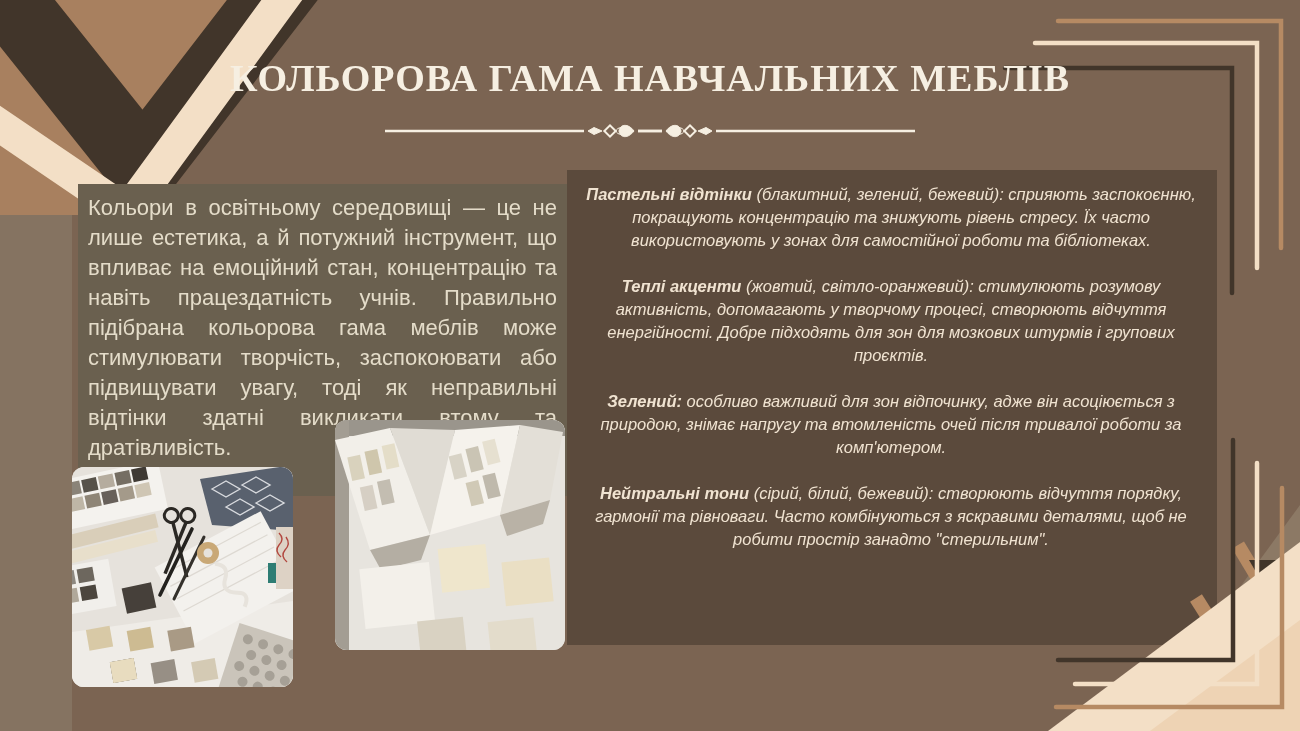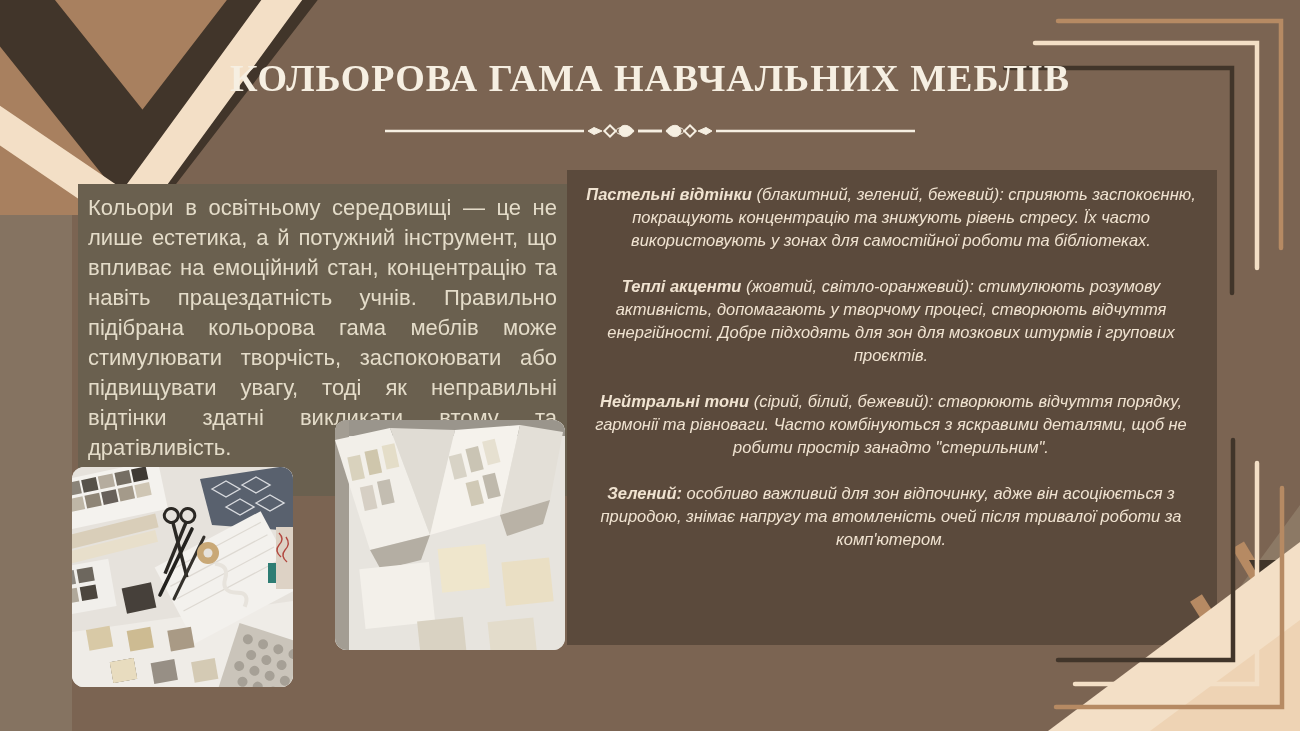--- a/index.html
+++ b/index.html
@@ -101,22 +101,22 @@
   </g>
 </svg>
 
 <div class="intro-box">
   <p>Кольори в освітньому середовищі — це не лише естетика, а й потужний інструмент, що впливає на емоційний стан, концентрацію та навіть працездатність учнів. Правильно підібрана кольорова гама меблів може стимулювати творчість, заспокоювати або підвищувати увагу, тоді як неправильні відтінки здатні викликати втому та дратівливість.</p>
 </div>
 
 <div class="panel">
   <p><b>Пастельні відтінки</b><span> (блакитний, зелений, бежевий): сприяють заспокоєнню, покращують концентрацію та знижують рівень стресу. Їх часто використовують у зонах для самостійної роботи та бібліотеках.</span></p>
   <p><b>Теплі акценти</b><span> (жовтий, світло-оранжевий): стимулюють розумову активність, допомагають у творчому процесі, створюють відчуття енергійності. Добре підходять для зон для мозкових штурмів і групових проєктів.</span></p>
+  <p><b>Зелений:</b><span> особливо важливий для зон відпочинку, адже він асоціюється з природою, знімає напругу та втомленість очей після тривалої роботи за комп'ютером.</span></p>
   <p><b>Нейтральні тони</b><span> (сірий, білий, бежевий): створюють відчуття порядку, гармонії та рівноваги. Часто комбінуються з яскравими деталями, щоб не робити простір занадто "стерильним".</span></p>
-  <p><b>Зелений:</b><span> особливо важливий для зон відпочинку, адже він асоціюється з природою, знімає напругу та втомленість очей після тривалої роботи за комп'ютером.</span></p>
 </div>
 
 <div class="photo photo1">
   <svg width="221" height="220" viewBox="0 0 221 220">
     <rect x="0" y="0" width="221" height="220" fill="#e6e2dc"></rect>
     <rect x="-10" y="150" width="260" height="80" fill="#efece7" transform="rotate(-8 110 190)"></rect>
 
     <g transform="rotate(-12 45 28)">
       <rect x="-8" y="2" width="100" height="50" fill="#f4f2ee"></rect>
       <g>

